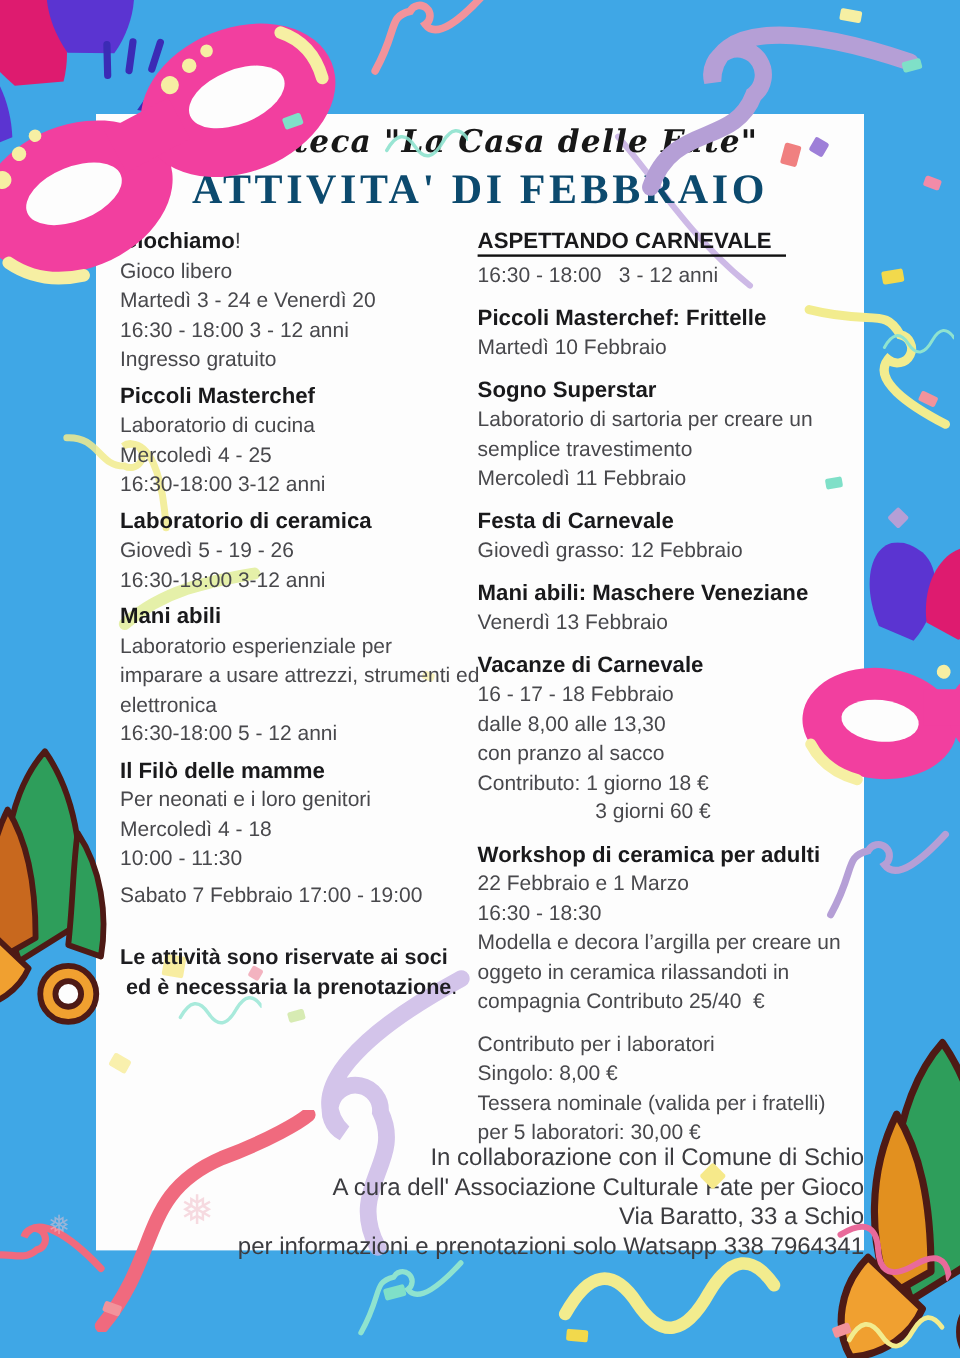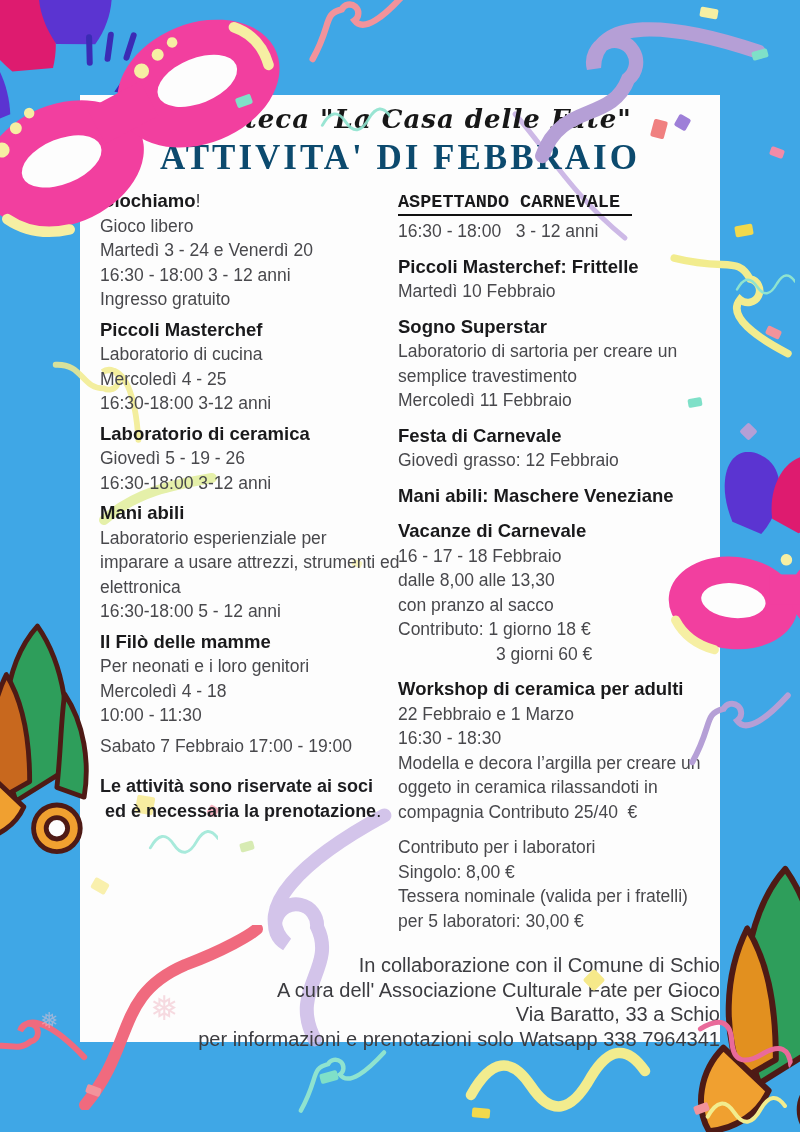--- a/index.html
+++ b/index.html
@@ -9,22 +9,22 @@
   .script-title{font-family:"DejaVu Serif",serif;font-style:italic;font-weight:700;font-size:26px;letter-spacing:1px;}
   .main-title{font-family:"Liberation Serif",serif;font-weight:700;font-size:35px;letter-spacing:3px;margin-top:4px;color:#0c4a6e;}
   .col{position:absolute;color:#48484c;font-size:17.5px;line-height:24.5px;}
   .col-left{left:100px;top:189px;width:300px;}
   .col-right{left:398px;top:189px;width:318px;}
   .block{margin:0 0 6px 0;}
   .col-right .block{margin-bottom:11px;}
   .h{font-weight:700;color:#19191b;font-size:18.5px;white-space:pre-wrap;}
   .line{white-space:pre-wrap;}
   .indent{padding-left:98px;}
-  .underlined{display:inline-block;border-bottom:2.5px solid #111;padding-right:12px;line-height:22px;margin-bottom:3px;font-family:Liberation Mono, monospace;}
-  .bold-notice{font-weight:700;color:#1d1d20;font-size:18px;white-space:pre-wrap;margin-top:16px;}
+  .underlined{display:inline-block;border-bottom:2.5px solid #111;padding-right:12px;line-height:22px;margin-bottom:3px;}
+  .bold-notice{font-weight:700;color:#1d1d20;font-size:18px;white-space:pre-wrap;margin-top:27px;}
   .bold-notice .dot{font-weight:400;}
   .mt{margin-top:9px;}
   .footer{position:absolute;left:80px;top:953px;width:640px;text-align:right;color:#3c3c40;font-size:20px;line-height:24.5px;}
   .deco{position:absolute;pointer-events:none;}
   .confetti{position:absolute;border-radius:2px;pointer-events:none;}
   .snowflake{position:absolute;color:#F2C4CE;pointer-events:none;}
 </style>
 </head>
 <body>
 
@@ -116,20 +116,21 @@
       <div class="h">Sogno Superstar</div>
       <div class="line">Laboratorio di sartoria per creare un semplice travestimento</div>
       <div class="line">Mercoledì 11 Febbraio</div>
     </div>
     <div class="block">
       <div class="h">Festa di Carnevale</div>
       <div class="line">Giovedì grasso: 12 Febbraio</div>
     </div>
     <div class="block">
       <div class="h">Mani abili: Maschere Veneziane</div>
+      <div class="line">Venerdì 13 Febbraio</div>
     </div>
     <div class="block">
       <div class="h">Vacanze di Carnevale</div>
       <div class="line">16 - 17 - 18 Febbraio</div>
       <div class="line">dalle 8,00 alle 13,30</div>
       <div class="line">con pranzo al sacco</div>
       <div class="line">Contributo: 1 giorno 18 €</div>
       <div class="line indent">3 giorni 60 €</div>
     </div>
     <div class="block">

